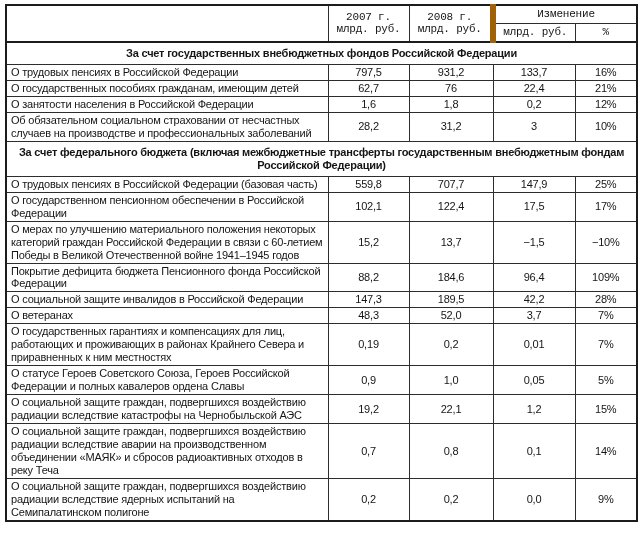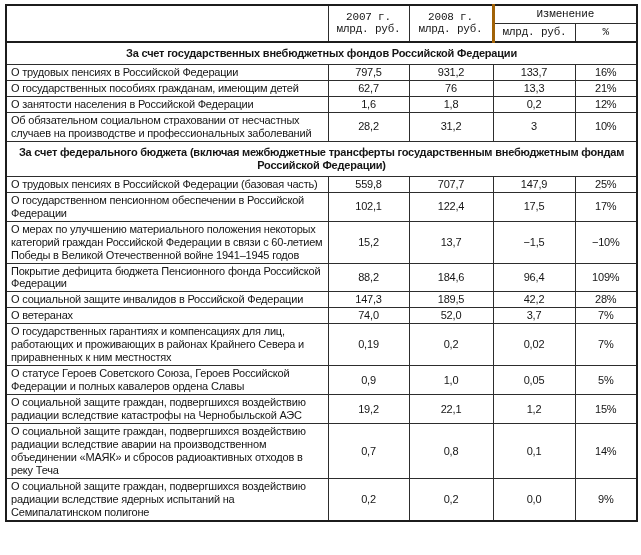--- a/index.html
+++ b/index.html
@@ -50,21 +50,21 @@
   thead th {
     text-align: center;
     vertical-align: middle;
     padding: 2px 2px;
     font-family: Liberation Mono, monospace;
   }
   thead {
     border-bottom: 2px solid #1c1c1c;
   }
   th.change-head {
-    border-left: 3px solid #a16207;
+    border-left: 6px solid #a16207;
     text-align: center;
   }
   .hdr-year { display: block; }
   .hdr-unit { display: block; }
   tr.section-row td {
     font-weight: bold;
     font-size: 11px;
     text-align: center;
     padding: 4px 6px;
   }
@@ -116,21 +116,21 @@
           <td class="lbl">О трудовых пенсиях в Российской Федерации</td>
           <td class="num">797,5</td>
           <td class="num">931,2</td>
           <td class="num">133,7</td>
           <td class="num">16%</td>
         </tr>
         <tr>
           <td class="lbl">О государственных пособиях гражданам, имеющим детей</td>
           <td class="num">62,7</td>
           <td class="num">76</td>
-          <td class="num">13,3</td>
+          <td class="num">22,4</td>
           <td class="num">21%</td>
         </tr>
         <tr>
           <td class="lbl">О занятости населения в Российской Федерации</td>
           <td class="num">1,6</td>
           <td class="num">1,8</td>
           <td class="num">0,2</td>
           <td class="num">12%</td>
         </tr>
         <tr>
@@ -173,30 +173,30 @@
         </tr>
         <tr>
           <td class="lbl">О социальной защите инвалидов в Российской Федерации</td>
           <td class="num">147,3</td>
           <td class="num">189,5</td>
           <td class="num">42,2</td>
           <td class="num">28%</td>
         </tr>
         <tr>
           <td class="lbl">О ветеранах</td>
-          <td class="num">74,0</td>
+          <td class="num">48,3</td>
           <td class="num">52,0</td>
           <td class="num">3,7</td>
           <td class="num">7%</td>
         </tr>
         <tr>
           <td class="lbl">О государственных гарантиях и компенсациях  для лиц, работающих и проживающих в районах Крайнего Севера и приравненных к ним местностях</td>
           <td class="num">0,19</td>
           <td class="num">0,2</td>
-          <td class="num">0,02</td>
+          <td class="num">0,01</td>
           <td class="num">7%</td>
         </tr>
         <tr>
           <td class="lbl">О статусе Героев Советского Союза, Героев Российской Федерации и полных кавалеров ордена Славы</td>
           <td class="num">0,9</td>
           <td class="num">1,0</td>
           <td class="num">0,05</td>
           <td class="num">5%</td>
         </tr>
         <tr>

